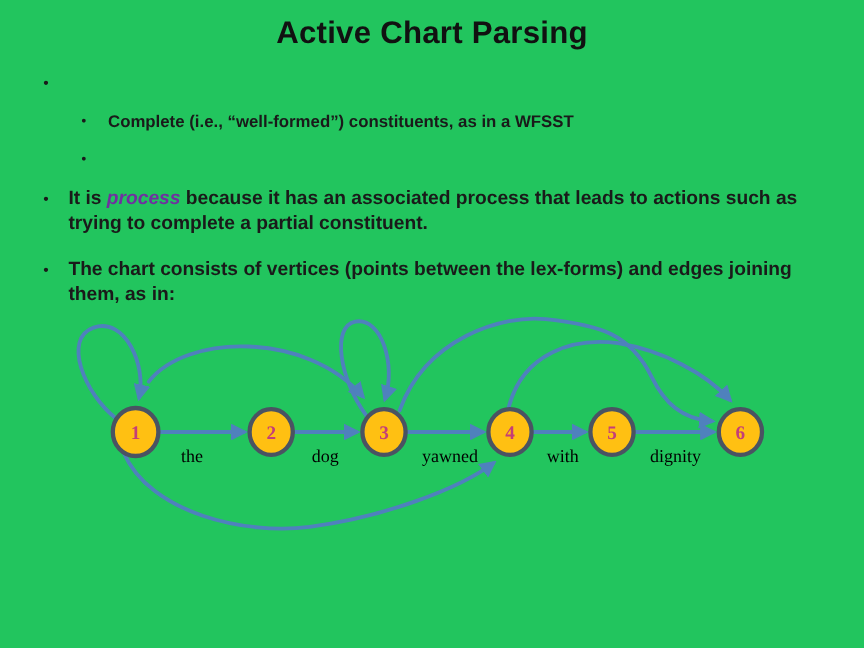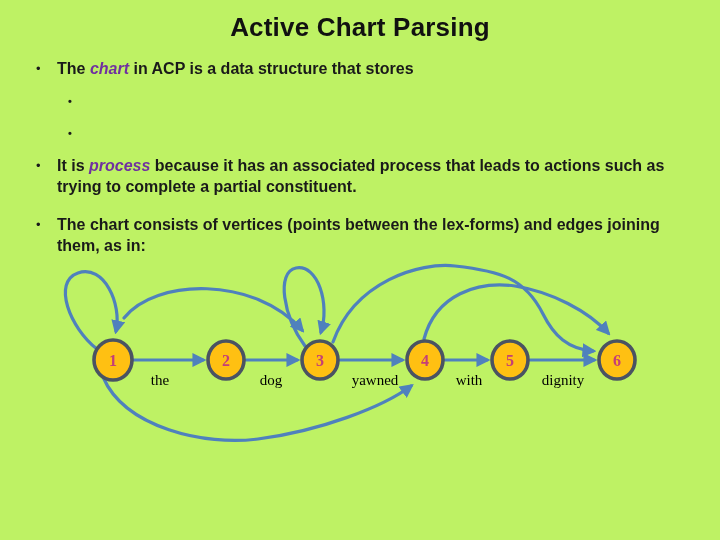--- a/index.html
+++ b/index.html
@@ -1,17 +1,17 @@
 <!DOCTYPE html>
 <html><head>
 <meta charset="utf-8">
 <style>
   html,body{margin:0;padding:0;background:#888;}
   .slide{
-    position:relative;width:720px;height:540px;background:#bef264;overflow:hidden;
+    position:relative;width:720px;height:540px;background:#22c55e;overflow:hidden;
     font-family:"Liberation Sans",sans-serif;color:#1a1a1a;
   }
   .title{
     position:absolute;top:12px;left:0;width:720px;text-align:center;
     font-size:26px;font-weight:600;color:#111;letter-spacing:.2px;
   }
   .bullet-row{position:absolute;display:flex;align-items:flex-start;}
   .b-main{left:36px;width:648px;font-size:16px;line-height:21px;}
   .b-sub{left:68px;width:600px;font-size:14px;line-height:18px;font-weight:600;}
   .b-main .glyph{width:21px;flex:0 0 21px;font-size:13px;line-height:21px;}
@@ -24,25 +24,25 @@
 </style>
 </head>
 <body>
 
 <div class="slide">
 
   <div class="title">Active Chart Parsing</div>
 
   <div class="bullet-row b-main" style="top:58px;">
     <span class="glyph">•</span>
-    <span class="txt"><span>The </span><span class="em">chart</span><span> in ACP is a data structure that stores</span></span>
   </div>
 
   <div class="bullet-row b-sub" style="top:92px;">
     <span class="glyph">•</span>
+    <span class="txt">Complete (i.e., “well-formed”) constituents, as in a WFSST</span>
   </div>
 
   <div class="bullet-row b-sub" style="top:124px;">
     <span class="glyph">•</span>
   </div>
 
   <div class="bullet-row b-main" style="top:155px;width:640px;">
     <span class="glyph">•</span>
     <span class="txt"><span>It is </span><span class="em">process</span><span> because it has an associated process that leads to actions such as trying to complete a partial constituent.</span></span>
   </div>

